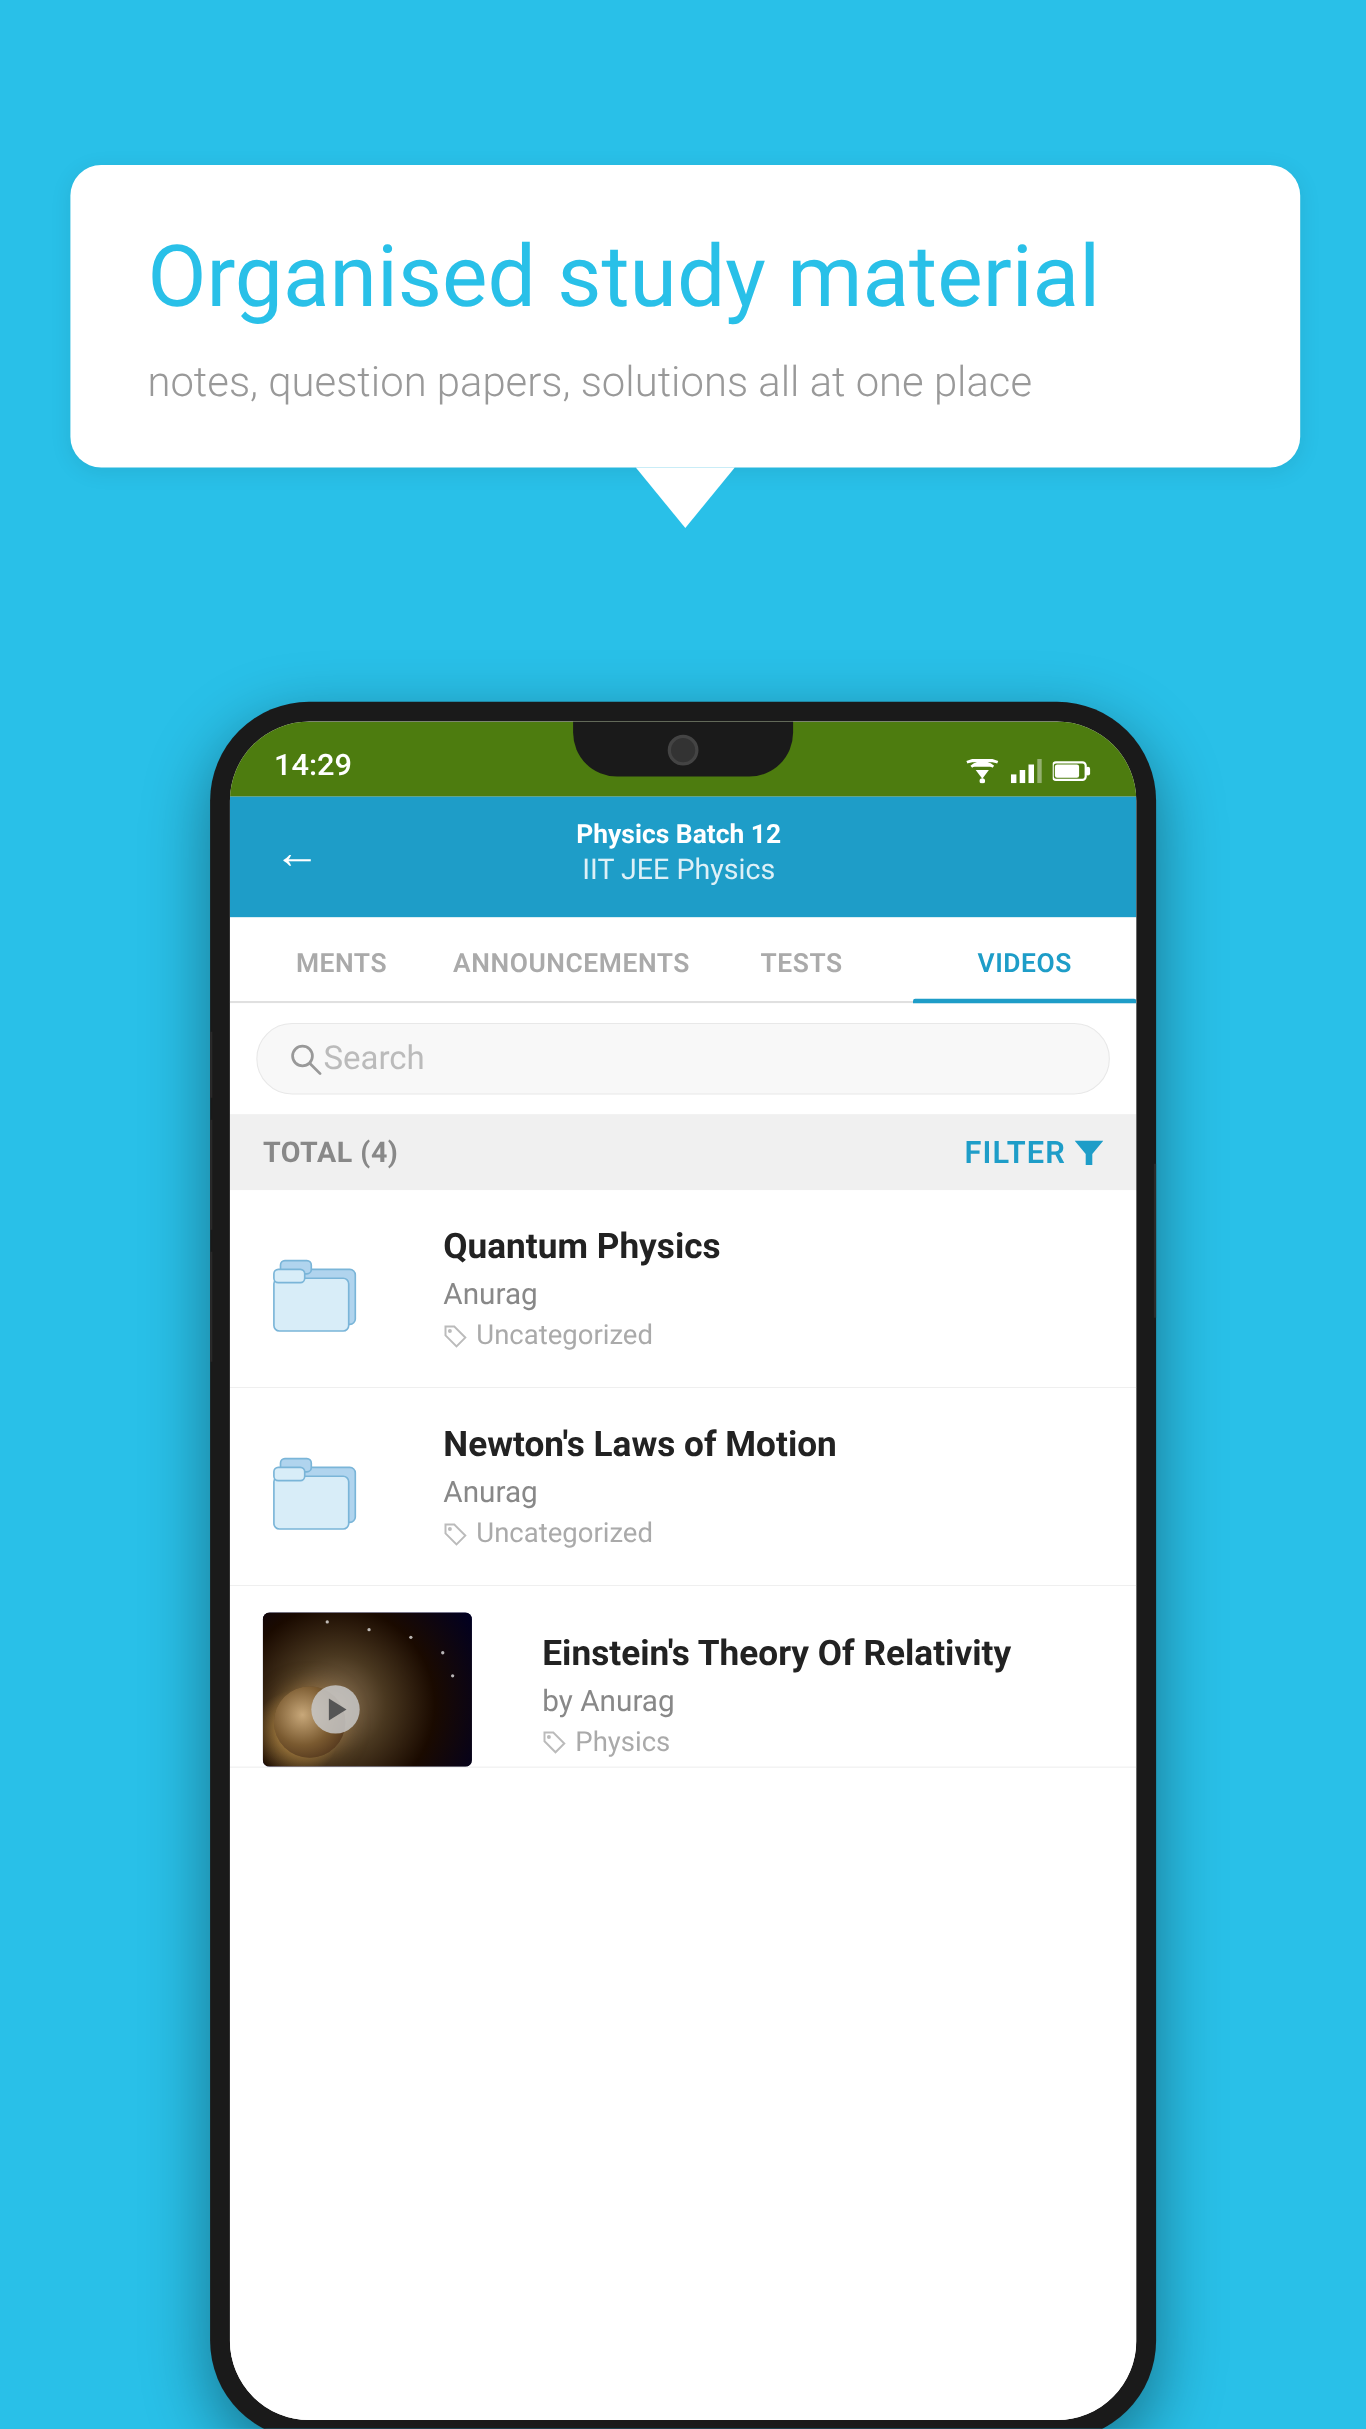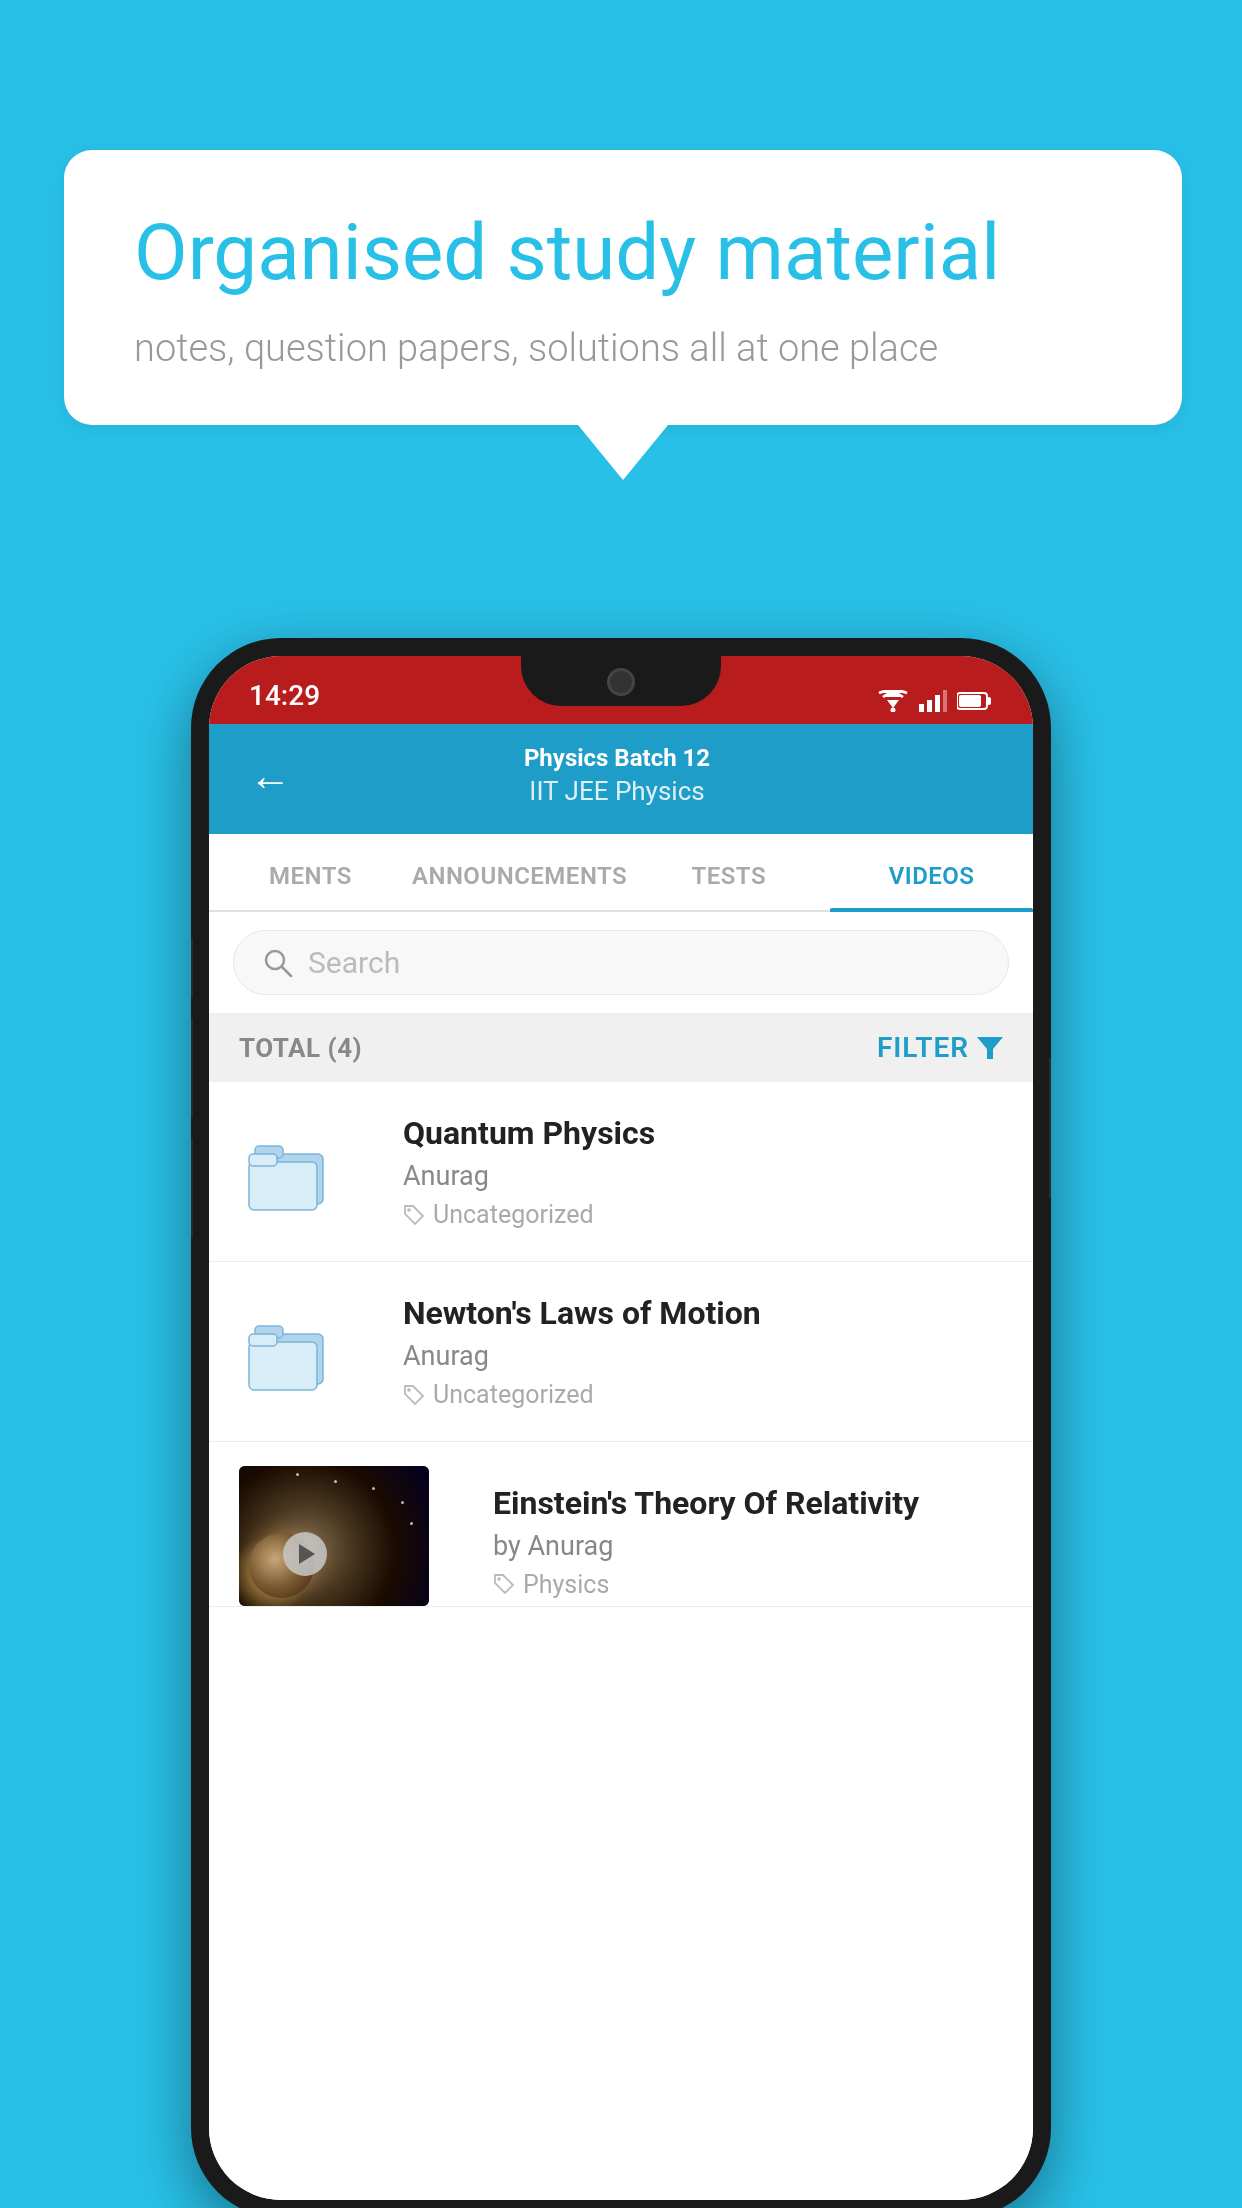--- a/index.html
+++ b/index.html
@@ -97,21 +97,21 @@
       border-radius: 50%;
       position: absolute;
       top: 12px;
       left: 50%;
       transform: translateX(-50%);
       border: 3px solid #444;
     }
 
     
     .status-bar {
-      background: #b91c1c;
+      background: #4d7c0f;
       height: 68px;
       display: flex;
       align-items: flex-end;
       padding: 0 40px 12px 40px;
       padding-top: 10px;
       flex-shrink: 0;
       position: relative;
       z-index: 10;
     }
     .status-time {
@@ -201,21 +201,21 @@
       padding: 18px 24px;
       flex-shrink: 0;
     }
     .search-bar {
       background: #f8f8f8;
       border: 1.5px solid #e8e8e8;
       border-radius: 50px;
       display: flex;
       align-items: center;
       padding: 14px 28px;
-      gap: 14px;
+      gap: 0;
     }
     .search-text {
       color: #bbb;
       font-size: 30px;
     }
 
     
     .filter-row {
       background: #f0f0f0;
       padding: 18px 30px;

